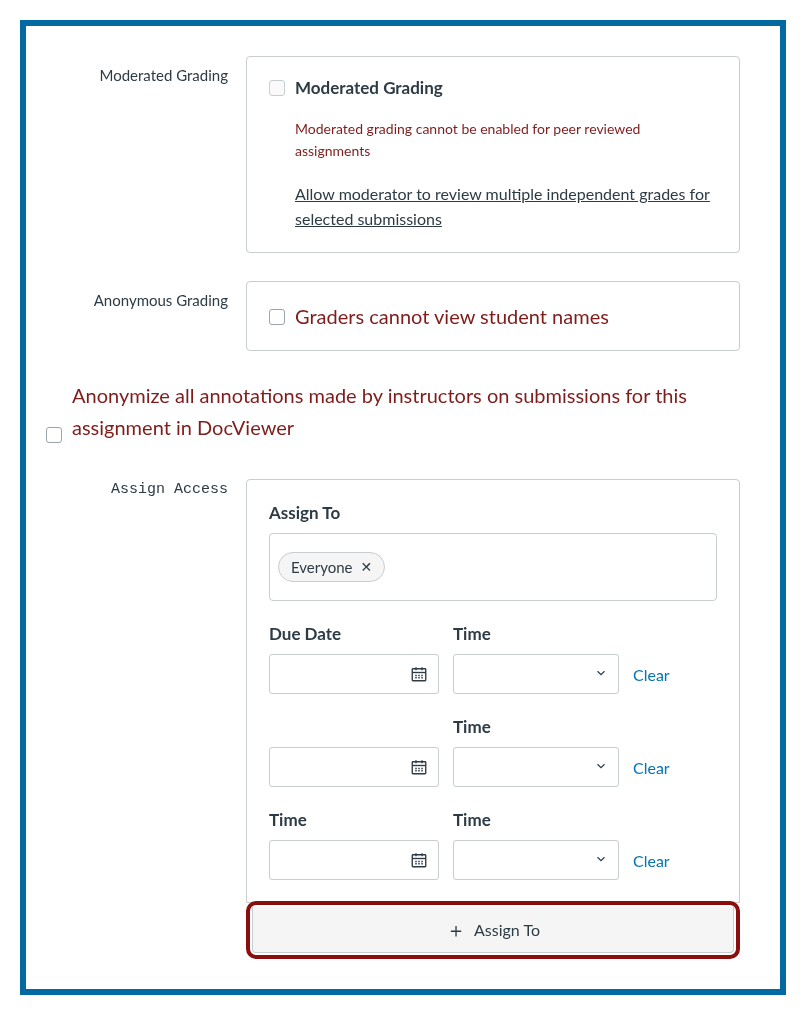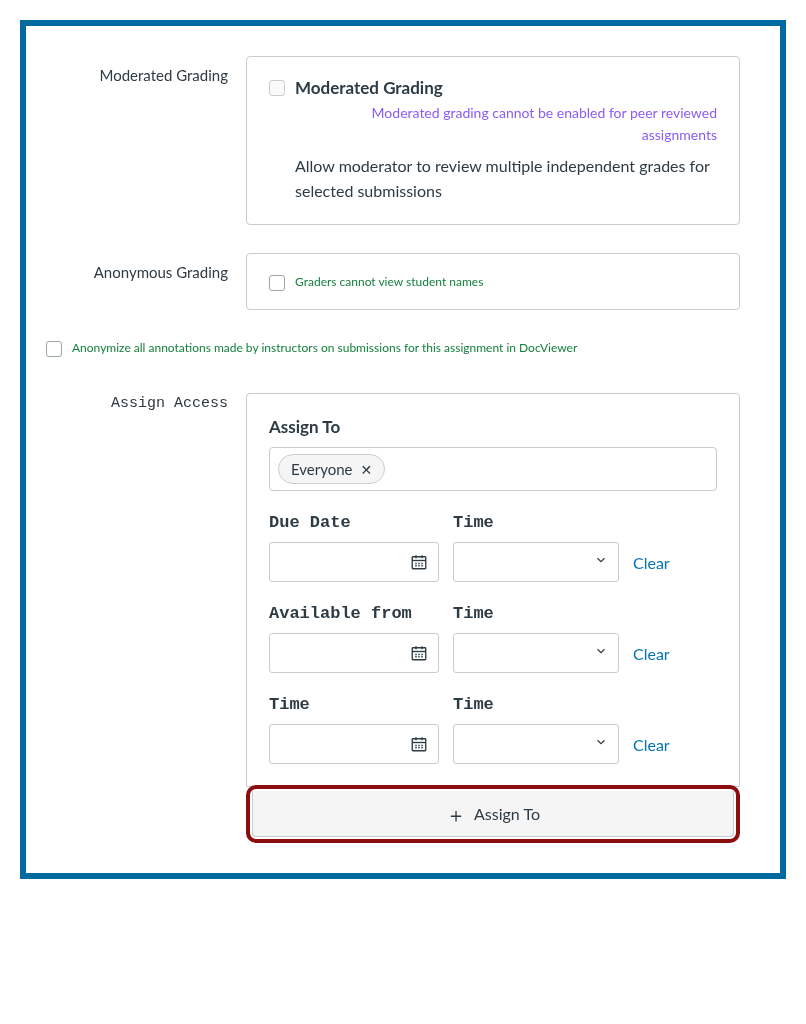--- a/index.html
+++ b/index.html
@@ -55,58 +55,58 @@
       border-color: #C7CDD1;
       background: #fafafa;
     }
     .cb-strong {
       font-weight: 700;
       font-size: 17px;
       color: #2D3B45;
     }
     .desc-mute {
       font-size: 14px;
-      color: #8b5cf6;
+      color: #7f1d1d;
       line-height: 1.6;
-      margin-top: 4px;
-      text-align: right;
+      margin-top: 20px;
     }
     .desc {
       font-size: 16px;
       color: #2D3B45;
       line-height: 1.6;
-      margin-top: 6px;
+      margin-top: 18px;
+      text-decoration: underline;
     }
     .plain-check-line {
       display: flex;
-      align-items: center;
+      align-items: flex-end;
       gap: 10px;
     }
     .plain-check-line .checkbox { margin-top: 2px; }
     .plain-check-text {
-      font-size: 12px;
-      color: #15803d;
+      font-size: 20px;
+      color: #7f1d1d;
       line-height: 1.6;
     }
     .assign-panel {
       border: 1px solid #C7CDD1;
       border-radius: 4px 4px 0 0;
       padding: 22px;
       background: #fff;
     }
     .section-label {
       font-weight: 700;
       font-size: 17px;
       color: #2D3B45;
       margin-bottom: 10px;
     }
     .token-field {
       border: 1px solid #C7CDD1;
       border-radius: 4px;
-      padding: 6px 8px;
+      padding: 18px 8px;
       min-height: 44px;
       display: flex;
       align-items: center;
       gap: 6px;
       flex-wrap: wrap;
     }
     .token {
       background: #F5F5F5;
       border: 1px solid #C7CDD1;
       border-radius: 999px;
@@ -124,21 +124,20 @@
     }
     .fields-row {
       display: flex;
       align-items: flex-end;
       gap: 14px;
       margin-top: 22px;
     }
     .field {
       display: flex;
       flex-direction: column;
-      font-family: Liberation Mono, monospace;
     }
     .field-label {
       font-weight: 700;
       font-size: 17px;
       color: #2D3B45;
       margin-bottom: 10px;
     }
     .date-input, .time-input {
       border: 1px solid #C7CDD1;
       border-radius: 3px;
@@ -273,21 +272,20 @@
                     <polyline points="6 9 12 15 18 9"></polyline>
                   </svg>
               </span>
             </div>
           </div>
           <div class="clear-link">Clear</div>
         </div>
 
         <div class="fields-row">
           <div class="field">
-            <div class="field-label">Available from</div>
             <div class="date-input">
               <span class="cal-icon">
                 <svg width="18" height="18" viewBox="0 0 24 24" fill="none" stroke="#2D3B45" stroke-width="1.8">
                     <rect x="3" y="5" width="18" height="16" rx="1"></rect>
                     <line x1="3" y1="10" x2="21" y2="10"></line>
                     <line x1="8" y1="3" x2="8" y2="7"></line>
                     <line x1="16" y1="3" x2="16" y2="7"></line>
                     <line x1="7" y1="14" x2="9" y2="14"></line>
                     <line x1="11" y1="14" x2="13" y2="14"></line>
                     <line x1="15" y1="14" x2="17" y2="14"></line>

